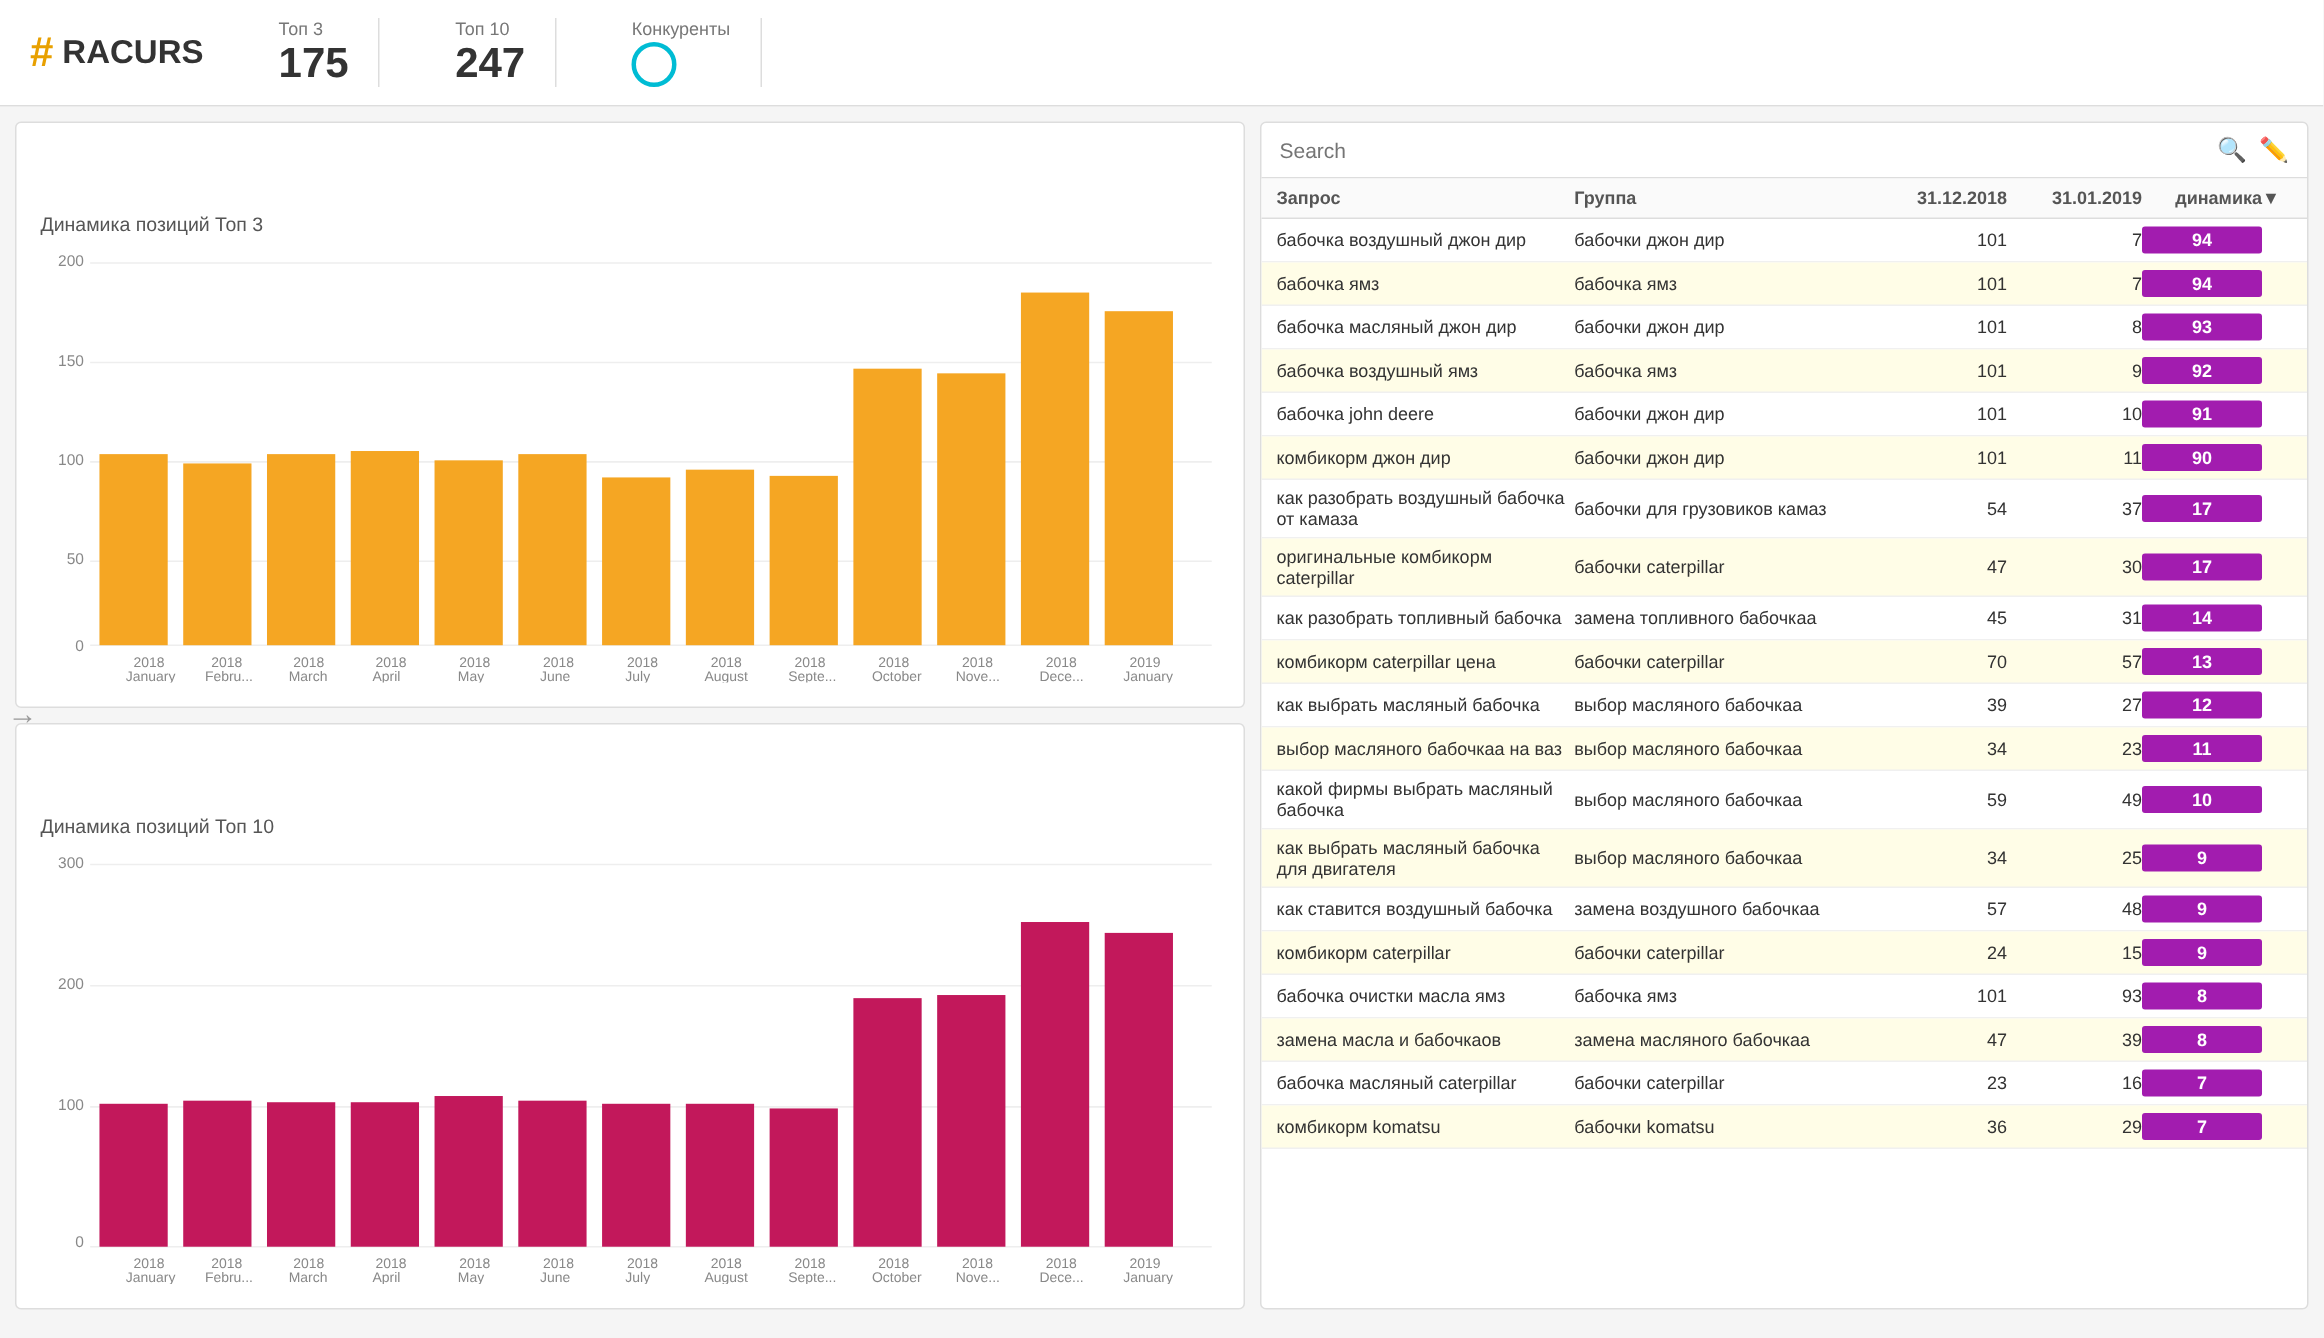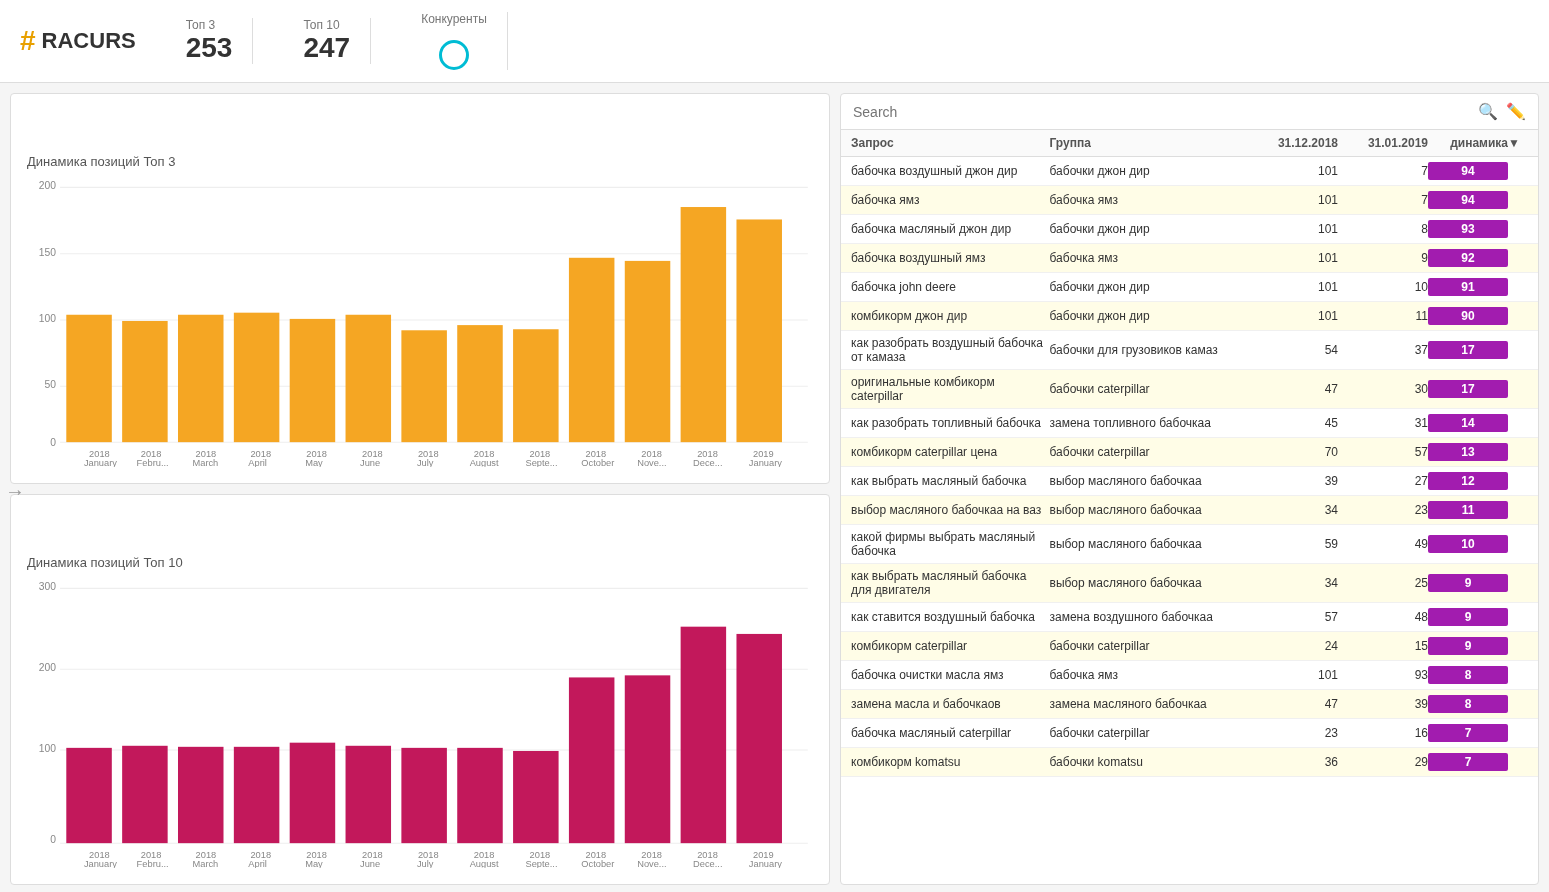--- a/index.html
+++ b/index.html
@@ -32,24 +32,23 @@
       align-items: flex-start;
       padding: 0 20px;
       border-right: 1px solid #ddd;
     }
     .header-stat:last-of-type { border-right: none; }
     .stat-label { font-size: 12px; color: #777; }
     .stat-value { font-size: 28px; font-weight: bold; color: #333; }
     .header-competitors {
       display: flex;
       flex-direction: column;
-      align-items: center;
+      align-items: flex-start;
       padding: 0 20px;
       border-right: 1px solid #ddd;
-      gap: 12px;
     }
     .competitors-circle {
       width: 30px; height: 30px;
       border-radius: 50%;
       border: 3px solid #00bcd4;
       background: transparent;
       margin-top: 2px;
     }
     .page-title {
       font-size: 26px;
@@ -204,21 +203,21 @@
 </head>
 <body>
 
 <div class="header">
   <div class="logo">
     <span class="logo-hash">#</span>
     <span>RACURS</span>
   </div>
   <div class="header-stat" style="border-right:1px solid #ddd;">
     <span class="stat-label">Топ 3</span>
-    <span class="stat-value">253</span>
+    <span class="stat-value">175</span>
   </div>
   <div class="header-stat" style="border-right:1px solid #ddd;">
     <span class="stat-label">Топ 10</span>
     <span class="stat-value">247</span>
   </div>
   <div class="header-competitors" style="border-right:1px solid #ddd;">
     <span class="stat-label">Конкуренты</span>
     <div class="competitors-circle"></div>
   </div>
 </div>

